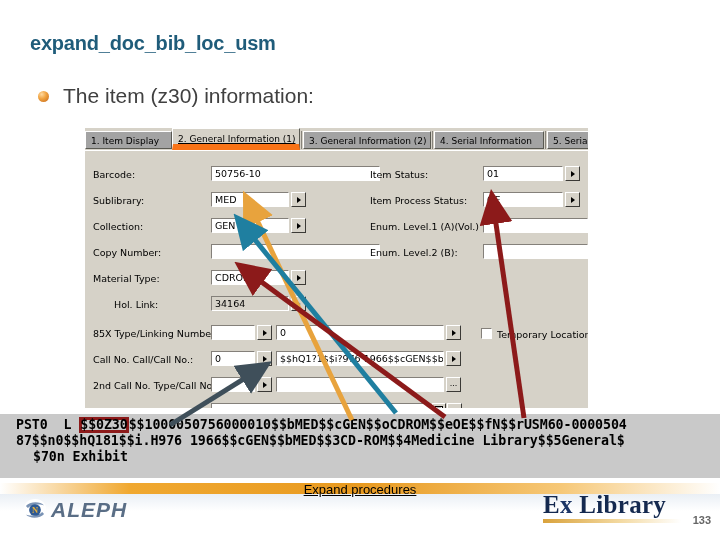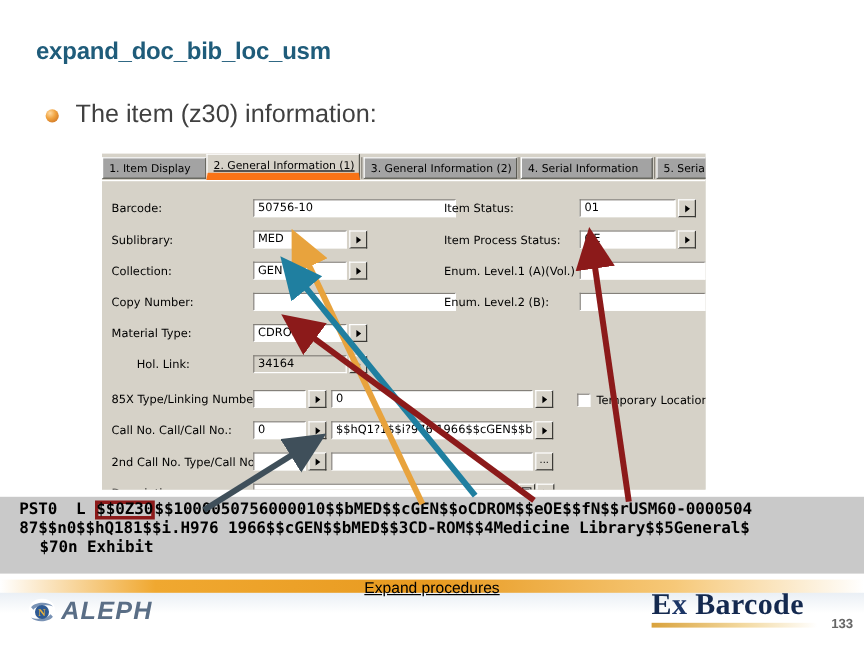--- a/index.html
+++ b/index.html
@@ -308,17 +308,17 @@
     <path d="M34 26 C29 33 12 34 6 27 C12 30 26 29 31 23 Z" fill="#7a93b5"></path>
     <circle cx="20" cy="20" r="9" fill="#2f5a93"></circle>
     <text x="20" y="25" font-family="Liberation Serif, serif" font-size="13" font-weight="bold" fill="#e8b23c" text-anchor="middle">N</text>
   </svg>
   <span class="aleph-word">ALEPH</span>
 </div>
 
 <div class="foot-center">Expand procedures</div>
 
 <div class="exl">
-  <div class="exl-word"><span>E</span><span class="x">x</span><span> Barcode</span></div>
+  <div class="exl-word"><span>E</span><span class="x">x</span><span> Library</span></div>
   <div class="exl-bar"></div>
 </div>
 
 <div class="pageno">133</div>
 
 </body></html>

